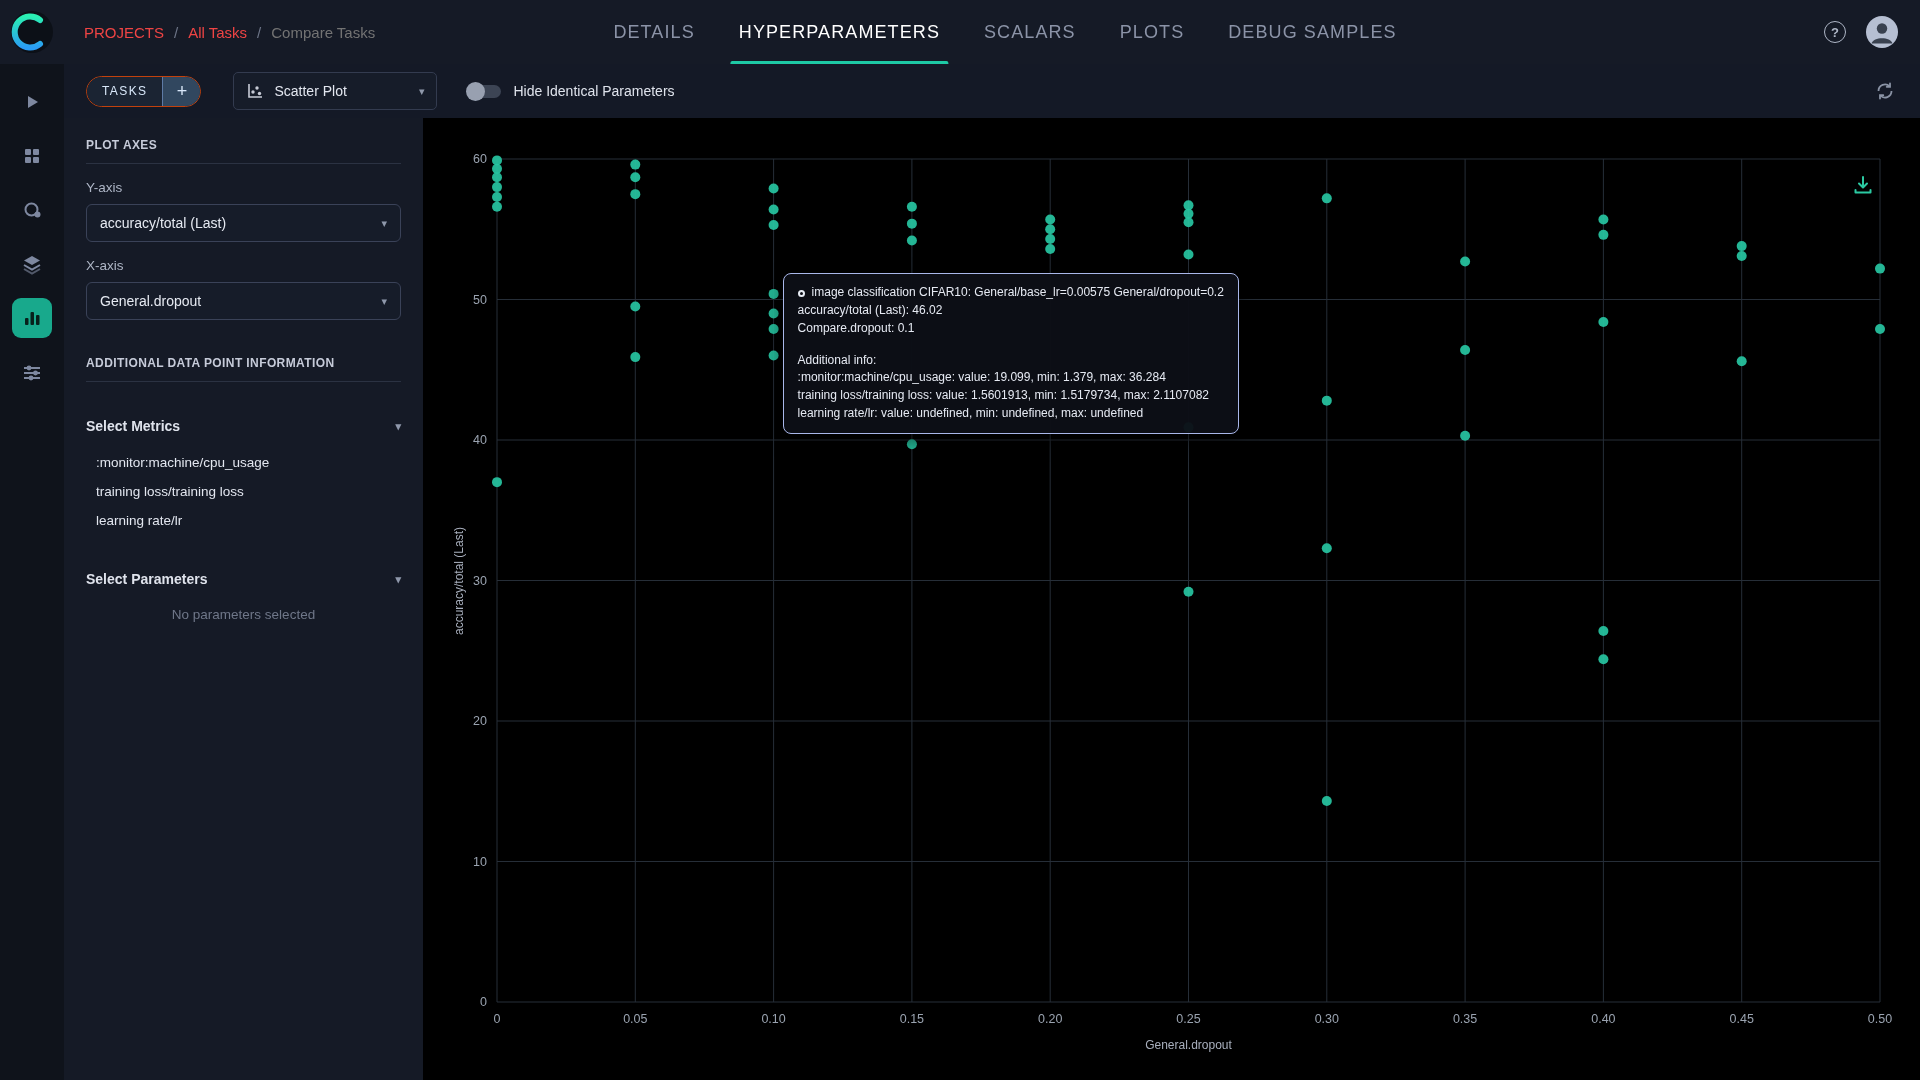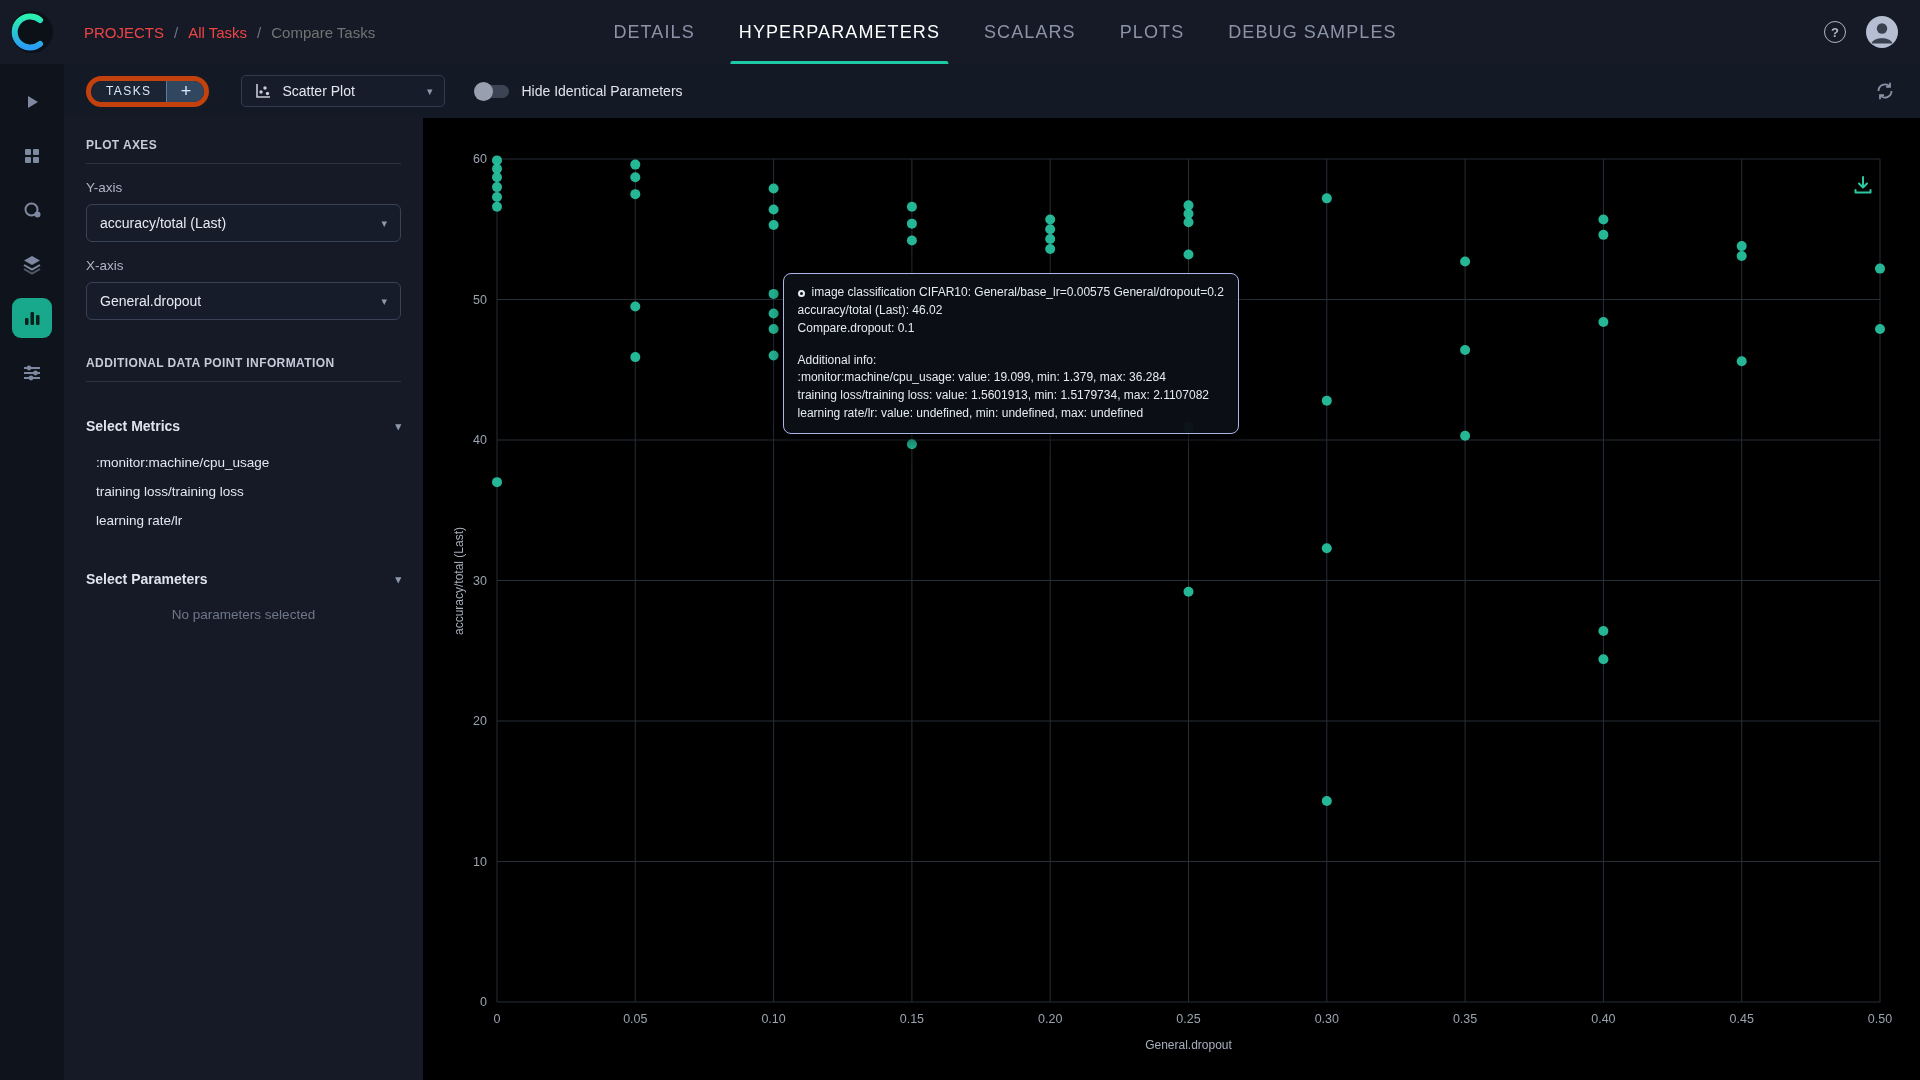--- a/index.html
+++ b/index.html
@@ -26,24 +26,24 @@
   
   .body-row { display: flex; flex: 1; min-height: 0; }
   .sidebar { width: 64px; background: #0f131b; display: flex; flex-direction: column; align-items: center; padding-top: 18px; gap: 14px; flex: 0 0 64px; }
   .side-icon { width: 40px; height: 40px; border-radius: 9px; display: flex; align-items: center; justify-content: center; color: #7e88a0; cursor: pointer; }
   .side-icon.active { background: #18a98c; color: #07211b; }
 
   .main { flex: 1; display: flex; flex-direction: column; min-width: 0; }
 
   
   .toolbar { height: 54px; background: #141926; display: flex; align-items: center; padding: 0 24px 0 22px; gap: 32px; flex: 0 0 54px; }
-  .tasks-btn { display: flex; height: 31px; border: 5px solid #c2410c; border-radius: 17px; overflow: hidden; cursor: pointer; }
+  .tasks-btn { display: flex; height: 31px; border: 1px solid #c2410c; border-radius: 17px; overflow: hidden; cursor: pointer; }
   .tasks-label { background: #1b2433; color: #d9e8fa; font-size: 12px; letter-spacing: 1.4px; display: flex; align-items: center; padding: 0 15px; }
   .tasks-add { background: #31475f; color: #d9e8fa; width: 38px; display: flex; align-items: center; justify-content: center; font-size: 18px; border-left: 1px solid #5e7ba6; }
-  .chart-select { width: 204px; height: 32px; background: #161c29; border: 1px solid #333b4f; border-radius: 5px; display: flex; align-items: center; gap: 10px; padding: 11px 12px; font-size: 14px; color: #e3e7f0; cursor: pointer; }
+  .chart-select { width: 204px; height: 38px; background: #161c29; border: 1px solid #333b4f; border-radius: 5px; display: flex; align-items: center; gap: 10px; padding: 11px 12px; font-size: 14px; color: #e3e7f0; cursor: pointer; }
   .caret { color: #8f98ab; font-size: 11px; margin-left: auto; }
   .toggle-group { display: flex; align-items: center; gap: 12px; cursor: pointer; }
   .toggle-track { width: 32px; height: 13px; background: #3c4454; border-radius: 7px; position: relative; }
   .toggle-knob { width: 19px; height: 19px; border-radius: 50%; background: #98a0b0; position: absolute; left: -3px; top: -3px; }
   .toggle-label { font-size: 14px; color: #dfe3ec; }
   .refresh-btn { margin-left: auto; color: #8a93a5; cursor: pointer; display: flex; }
 
   
   .content { flex: 1; display: flex; min-height: 0; }
   .panel { width: 359px; background: #151a26; padding: 20px 22px; flex: 0 0 359px; overflow: hidden; }

